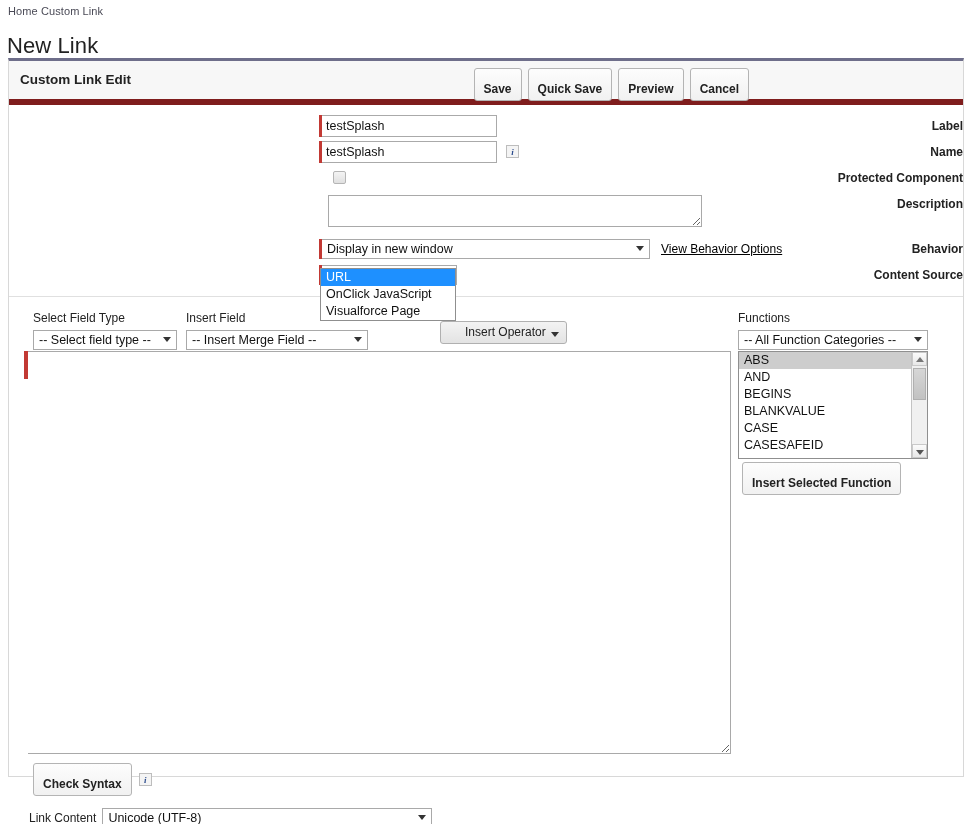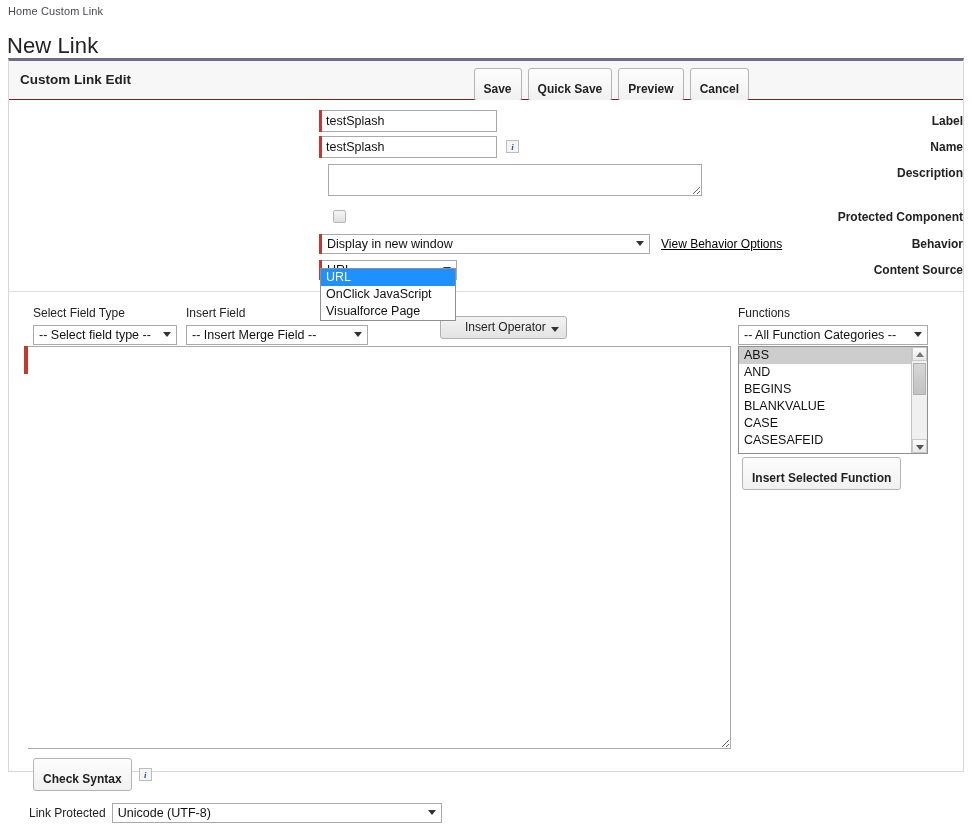--- a/index.html
+++ b/index.html
@@ -43,21 +43,21 @@
     top: 58px;
     width: 956px;
     border: 1px solid #d8d8d8;
     border-top: 3px solid #6e6e8a;
     background: #ffffff;
     box-sizing: border-box;
   }
   #panel-header {
     height: 38px;
     background: #f7f7f7;
-    border-bottom: 1px solid #7f1d1d;
+    border-bottom: 6px solid #7f1d1d;
     position: relative;
   }
   #panel-title {
     position: absolute;
     left: 11px;
     top: 11px;
     font-size: 13.5px;
     font-weight: bold;
     color: #222222;
   }
@@ -393,31 +393,31 @@
 
     <div class="frow">
       <div class="flabel">Name</div>
       <div class="fctl">
         <span class="reqbar" style="height:22px"></span>
         <input class="txtinput" style="width: 166px;" value="testSplash">
         <span class="info-icon" style="margin-left:9px;margin-top:4px">i</span>
       </div>
     </div>
 
+    <div class="frow">
+      <div class="flabel">Protected Component</div>
+      <div class="fctl" style="left:324px;top:4px">
+        <span class="chk"></span>
+      </div>
+    </div>
+
     <div class="frow" style="height:44px">
       <div class="flabel">Description</div>
       <div class="fctl" style="left:319px;top:2px">
         <textarea class="desc-ta" style=""></textarea>
-      </div>
-    </div>
-
-    <div class="frow">
-      <div class="flabel">Protected Component</div>
-      <div class="fctl" style="left:324px;top:4px">
-        <span class="chk"></span>
       </div>
     </div>
 
     <div class="frow" style="height:25px">
       <div class="flabel" style="top:5px">Behavior</div>
       <div class="fctl" style="top:2px">
         <span class="reqbar" style="height:20px"></span>
         <span class="sel noborderleft" style="width:328px">
           <span class="sel-txt">Display in new window</span>
           <span class="arw"></span>
@@ -491,21 +491,21 @@
     </div>
 
     <button class="btn bold" id="insert-func-btn" style="top:166px">Insert Selected Function</button>
 
     <div id="check-syntax-row" style="top:467px">
       <button class="btn bold">Check Syntax</button>
       <span class="info-icon">i</span>
     </div>
 
     <div id="link-enc-row" style="top:512px">
-      <span id="link-enc-label">Link Protected</span>
+      <span id="link-enc-label">Link Content</span>
       <span class="sel" style="width:330px">
         <span class="sel-txt">Unicode (UTF-8)</span>
         <span class="arw"></span>
       </span>
     </div>
   </div>
 
 </div>
 
 <div id="cs-dropdown">

